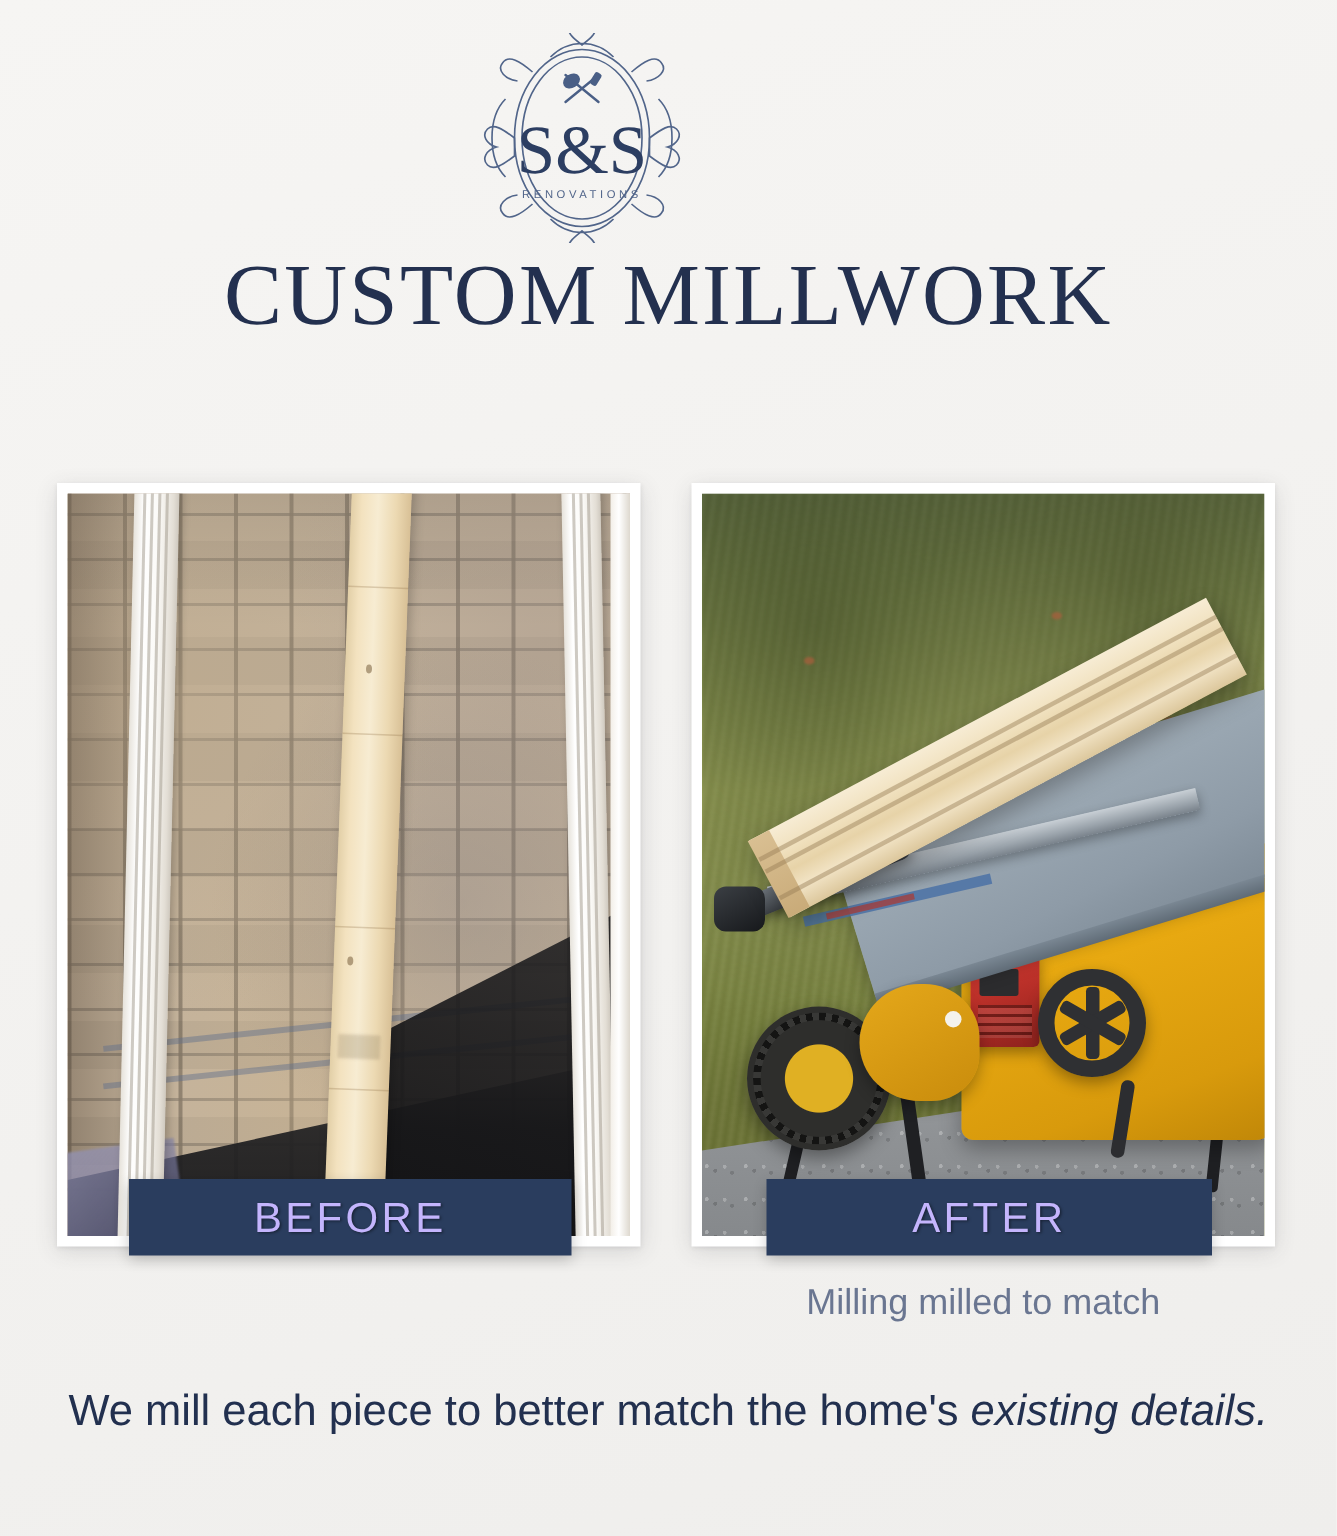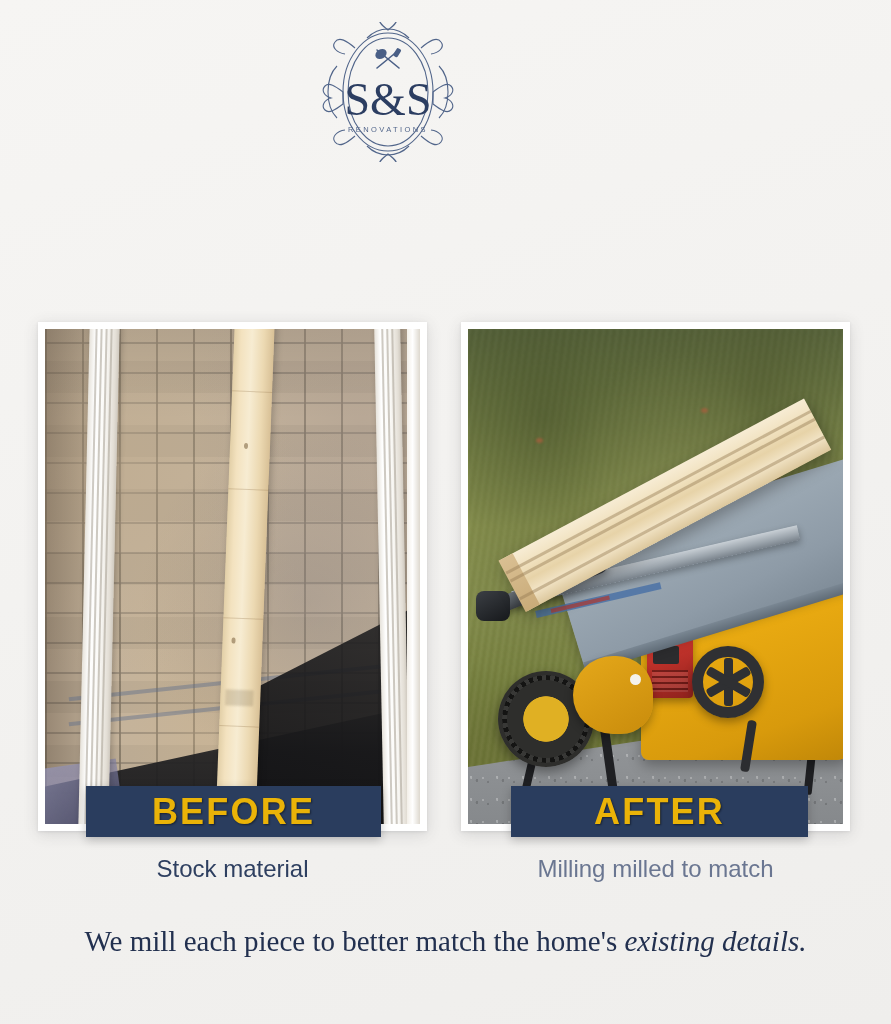--- a/index.html
+++ b/index.html
@@ -413,24 +413,24 @@
     position: absolute;
     height: 51px;
     background: #2a3d5e;
     display: flex;
     align-items: center;
     justify-content: center;
     box-shadow: 0 3px 9px rgba(0,0,0,.22);
   }
   .label-bar span {
     font-family: "Liberation Sans", sans-serif;
-    font-weight: bold;
-    font-size: 36px;
+    font-weight: normal;
+    font-size: 28px;
     letter-spacing: 2.2px;
-    color: #eab308;
+    color: #c4b5fd;
     text-shadow: 1px 1px 2px rgba(0,0,0,.45);
   }
   .bar-left  { left: 86px;  top: 786px; width: 295px; }
   .bar-right { left: 511px; top: 786px; width: 297px; }
 
   
   .caption {
     position: absolute;
     top: 855px;
     text-align: center;
@@ -440,21 +440,21 @@
   .caption-left  { left: 38px;  width: 389px; color: #2e3f60; }
   .caption-right { left: 461px; width: 389px; color: #6a7691; }
 
   
   .footer {
     position: absolute;
     top: 925px;
     left: 0;
     width: 891px;
     text-align: center;
-    font-family: Liberation Serif, serif;
+    font-family: Liberation Sans, sans-serif;
     font-size: 29px;
     color: #22304f;
     white-space: nowrap;
   }
   .footer .em { font-style: italic; }
 </style>
 </head>
 <body>
 
 <div class="page">
@@ -482,20 +482,21 @@
         <path d="M62 46 L84 28"></path>
         <path d="M84 46 L62 28"></path>
       </g>
       <ellipse cx="66" cy="32" rx="6" ry="4.6" fill="#4a5f86" transform="rotate(-32 66 32)"></ellipse>
       <rect x="80" y="26" width="5" height="9" rx="1.6" fill="#4a5f86" transform="rotate(32 82 30)"></rect>
       <text x="73" y="93" text-anchor="middle" font-family="Liberation Serif, serif" font-size="46" fill="#2c3e62">S&amp;S</text>
       <text class="logo-word" x="73" y="110" text-anchor="middle">RENOVATIONS</text>
     </svg>
   </div>
 
+  <div class="title">CUSTOM MILLWORK</div>
 
 
   <div class="panel panel-left">
     <div class="photo">
       <div class="brickwall"></div>
       <div class="bricks"></div>
       <div class="bricks off"></div>
       <div class="bricks-rowmask"></div>
       <div class="brick-tint"></div>
       <div class="wall-corner"></div>
@@ -584,20 +585,19 @@
         <div class="profile-groove" style="top:22%"></div>
         <div class="profile-groove" style="top:38%"></div>
         <div class="profile-groove" style="top:72%"></div>
       </div>
     </div>
     <div class="label-bar bar-right" style="position:absolute; left:50px; top:464px; width:297px;">
       <span>AFTER</span>
     </div>
   </div>
 
-  <div class="caption caption-left">Stock material</div>
   <div class="caption caption-right">Milling milled to match</div>
 
   <div class="footer">
     <span>We mill each piece to better match the home's </span><span class="em">existing details.</span>
   </div>
 
 </div>
 
 </body></html>

